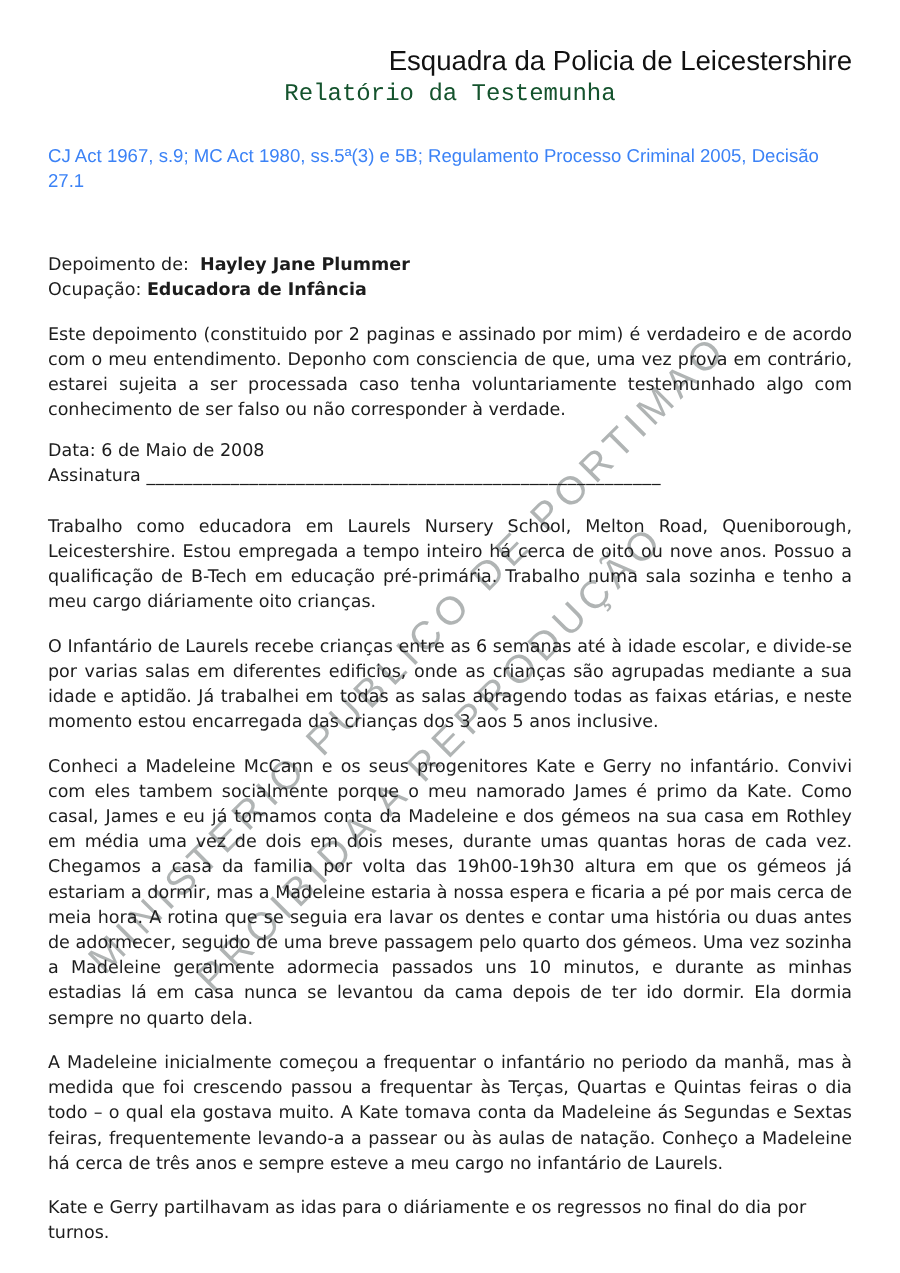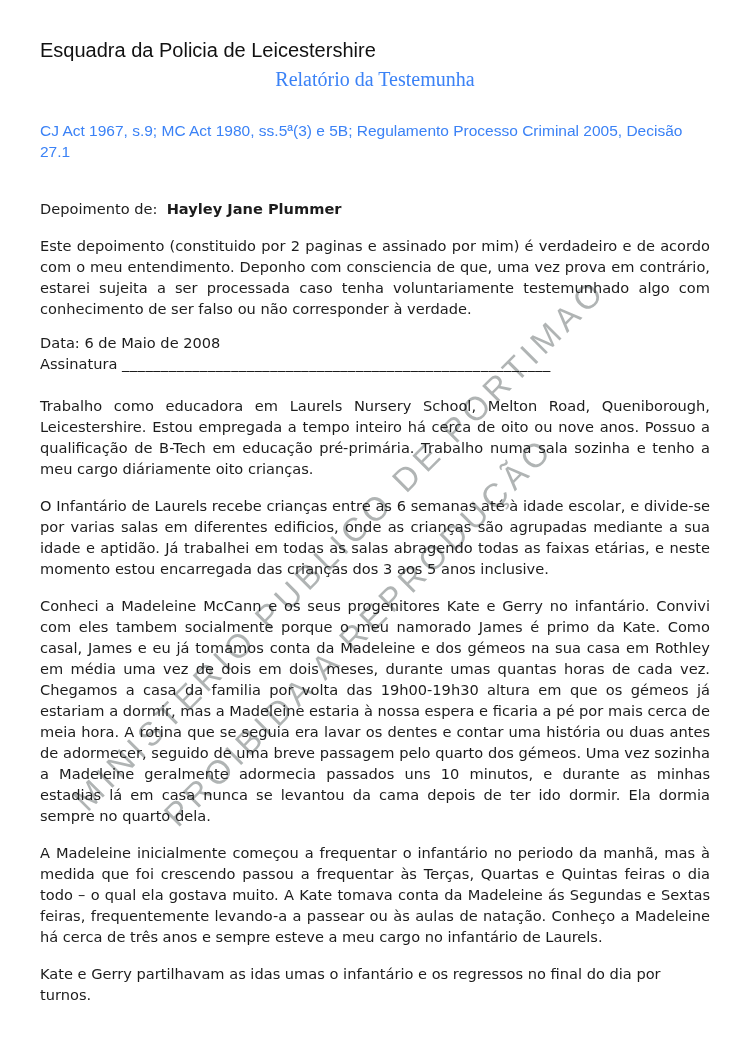--- a/index.html
+++ b/index.html
@@ -16,45 +16,45 @@
     font-family: "DejaVu Sans", "Liberation Sans", sans-serif;
     color: #1c1c1c;
   }
   .content {
     position: relative;
     z-index: 2;
     padding: 34px 40px 0 40px;
   }
   .page-title {
     font-family: "Liberation Sans", sans-serif;
-    font-size: 20px;
+    font-size: 23px;
     font-weight: 400;
-    text-align: left;
+    text-align: right;
     margin: 0;
     line-height: 32px;
     color: #111;
   }
   .page-subtitle {
-    font-family: Liberation Serif, serif;
+    font-family: Liberation Mono, monospace;
     font-size: 20px;
     font-weight: 400;
     text-align: center;
     margin: 0;
     line-height: 26px;
-    color: #3b82f6;
+    color: #14532d;
   }
   .legal-line {
     font-family: Liberation Sans, sans-serif;
     font-size: 15.5px;
     margin: 28px 0 0 0;
     line-height: 21px;
     color: #3b82f6;
   }
   .info-block {
-    margin-top: 36px;
+    margin-top: 48px;
     font-size: 14.6px;
     line-height: 21px;
   }
   .info-block .row { white-space: pre-wrap; }
   .bold { font-weight: bold; }
   p.body-par {
     font-size: 14.6px;
     line-height: 21px;
     text-align: justify;
     margin: 16px 0 13px 0;
@@ -102,34 +102,35 @@
 
   <div class="content">
 
     <h1 class="page-title">Esquadra da Policia de Leicestershire</h1>
     <h2 class="page-subtitle">Relatório da Testemunha</h2>
 
     <div class="legal-line">CJ Act 1967, s.9; MC Act 1980, ss.5ª(3) e 5B; Regulamento Processo Criminal 2005, Decisão 27.1</div>
 
     <div class="info-block">
       <div class="row"><span>Depoimento de: </span> <span class="bold">Hayley Jane Plummer</span></div>
+      <div class="row"><span>Ocupação: </span><span class="bold">Educadora de Infância</span></div>
     </div>
 
     <p class="body-par">Este depoimento (constituido por 2 paginas e assinado por mim) é verdadeiro e de acordo com o meu entendimento. Deponho com consciencia de que, uma vez prova em contrário, estarei sujeita a ser processada caso tenha voluntariamente testemunhado algo com conhecimento de ser falso ou não corresponder à verdade.</p>
 
     <div class="date-sig-block">
       <div>Data: 6 de Maio de 2008</div>
       <div><span>Assinatura </span><span class="sig-line-text">_______________________________________________________</span></div>
     </div>
 
     <p class="body-par">Trabalho como educadora em Laurels Nursery School, Melton Road, Queniborough, Leicestershire. Estou empregada a tempo inteiro há cerca de oito ou nove anos. Possuo a qualificação de B-Tech em educação pré-primária. Trabalho numa sala sozinha e tenho a meu cargo diáriamente oito crianças.</p>
 
     <p class="body-par">O Infantário de Laurels recebe crianças entre as 6 semanas até à idade escolar, e divide-se por varias salas em diferentes edificios, onde as crianças são agrupadas mediante a sua idade e aptidão. Já trabalhei em todas as salas abragendo todas as faixas etárias, e neste momento estou encarregada das crianças dos 3 aos 5 anos inclusive.</p>
 
     <p class="body-par">Conheci a Madeleine McCann e os seus progenitores Kate e Gerry no infantário. Convivi com eles tambem socialmente porque o meu namorado James é primo da Kate. Como casal, James e eu já tomamos conta da Madeleine e dos gémeos na sua casa em Rothley em média uma vez de dois em dois meses, durante umas quantas horas de cada vez. Chegamos a casa da familia por volta das 19h00-19h30 altura em que os gémeos já estariam a dormir, mas a Madeleine estaria à nossa espera e ficaria a pé por mais cerca de meia hora. A rotina que se seguia era lavar os dentes e contar uma história ou duas antes de adormecer, seguido de uma breve passagem pelo quarto dos gémeos. Uma vez sozinha a Madeleine geralmente adormecia passados uns 10 minutos, e durante as minhas estadias lá em casa nunca se levantou da cama depois de ter ido dormir. Ela dormia sempre no quarto dela.</p>
 
 
     <p class="body-par">A Madeleine inicialmente começou a frequentar o infantário no periodo da manhã, mas à medida que foi crescendo passou a frequentar às Terças, Quartas e Quintas feiras o dia todo – o qual ela gostava muito. A Kate tomava conta da Madeleine ás Segundas e Sextas feiras, frequentemente levando-a a passear ou às aulas de natação. Conheço a Madeleine há cerca de três anos e sempre esteve a meu cargo no infantário de Laurels.</p>
 
-    <p class="body-par no-justify">Kate e Gerry partilhavam as idas umas o infantário e os regressos no final do dia por turnos.</p>
+    <p class="body-par no-justify">Kate e Gerry partilhavam as idas para o diáriamente e os regressos no final do dia por turnos.</p>
 
   </div>
 </div>
 
 </body></html>

